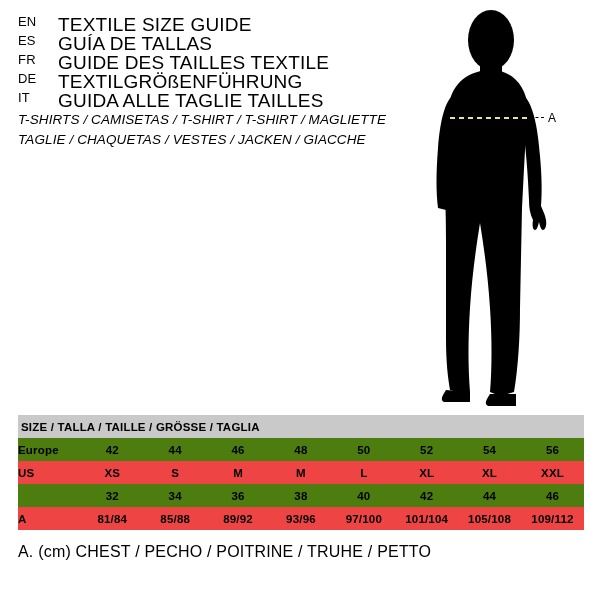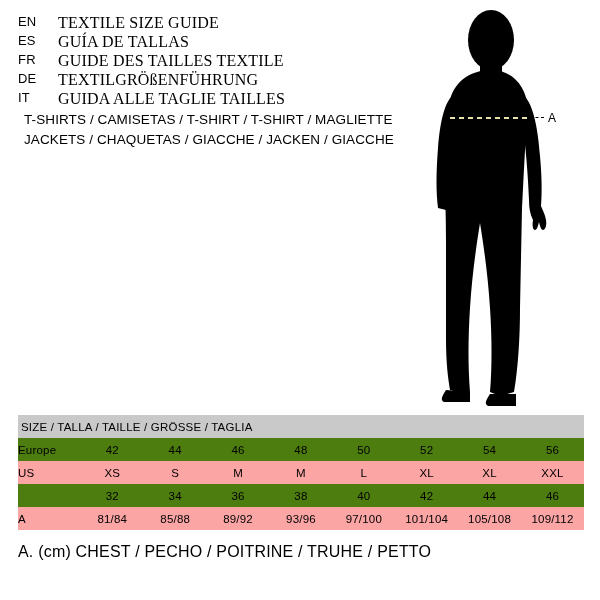--- a/index.html
+++ b/index.html
@@ -35,31 +35,31 @@
     height: 19px;
     font-size: 13px;
     letter-spacing: 0.2px;
   }
   .lang-code {
     width: 40px;
     flex: 0 0 40px;
     font-size: 13px;
   }
   .lang-text {
-    font-size: 16px;
+    font-size: 19px;
     white-space: nowrap;
-    font-family: Liberation Serif, serif;
   }
 
   
   .garment-block {
     position: absolute;
-    left: 24px;
+    left: 18px;
     top: 110px;
     width: 400px;
+    font-style: italic;
   }
   .garment-line {
     font-size: 13.5px;
     line-height: 20px;
     white-space: nowrap;
     letter-spacing: 0.1px;
   }
 
   
   .figure-wrap {
@@ -104,33 +104,34 @@
     border-collapse: collapse;
     width: 566px;
     font-size: 11.5px;
     table-layout: fixed;
   }
   table.size-table td {
     padding: 3px 0 3px 0;
     height: 17px;
     vertical-align: middle;
     letter-spacing: 0.2px;
+    font-weight: bold;
   }
   tr.head-row {
     background: #c9c9c9;
   }
   tr.head-row td {
     font-size: 11.5px;
     padding-left: 3px;
   }
   tr.band td {
     background: #4d7c0f;
   }
   tr.plain td {
-    background: #fca5a5;
+    background: #ef4444;
   }
   td.label-col {
     width: 86px;
     padding-left: 3px;
   }
   td.val {
     width: 68px;
     text-align: center;
   }
   .footnote {
@@ -162,21 +163,21 @@
       <span class="lang-text">TEXTILGRÖßENFÜHRUNG</span>
     </div>
     <div class="lang-row">
       <span class="lang-code">IT</span>
       <span class="lang-text">GUIDA ALLE TAGLIE TAILLES</span>
     </div>
   </div>
 
   <div class="garment-block">
     <div class="garment-line">T-SHIRTS / CAMISETAS / T-SHIRT / T-SHIRT / MAGLIETTE</div>
-    <div class="garment-line">JACKETS / CHAQUETAS / GIACCHE / JACKEN / GIACCHE</div>
+    <div class="garment-line">TAGLIE / CHAQUETAS / VESTES / JACKEN / GIACCHE</div>
   </div>
 
   <div class="figure-wrap">
     <svg class="figure-svg" width="200" height="400" viewBox="0 0 200 400">
 
       <ellipse cx="91" cy="32" rx="23" ry="30" fill="#000000"></ellipse>
 
       <rect x="80" y="56" width="22" height="14" fill="#000000"></rect>
 
       <path d="M91,62

